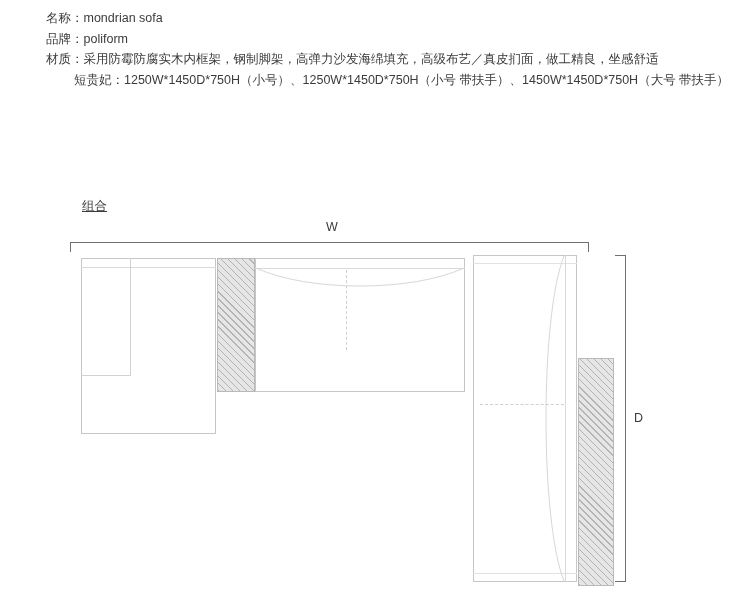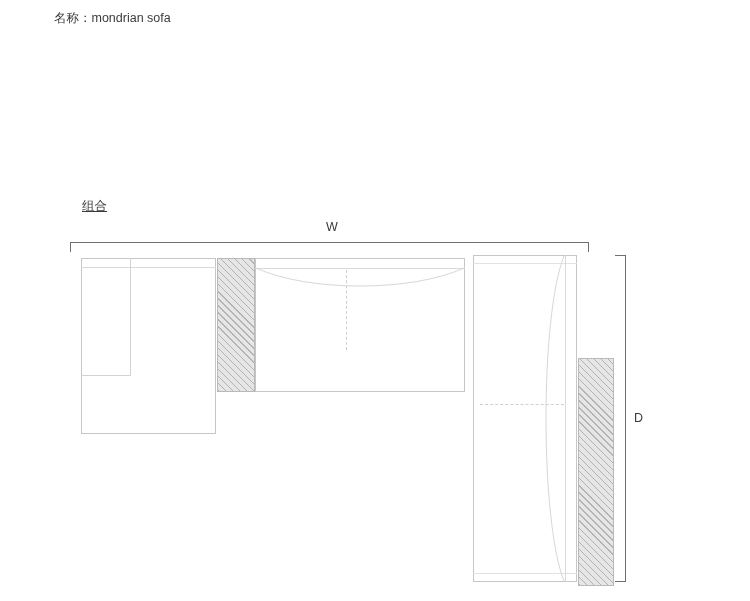--- a/index.html
+++ b/index.html
@@ -19,21 +19,20 @@
     position: absolute;
     left: 46px;
     top: 8px;
     width: 690px;
   }
   .spec-row {
     font-size: 12.5px;
     line-height: 20.5px;
     white-space: nowrap;
     color: #3b3b3b;
-    margin-left: 8px;
   }
   .spec-sub {
     font-size: 12.5px;
     line-height: 20.5px;
     white-space: nowrap;
     color: #3b3b3b;
     padding-left: 28px;
   }
   .section-title {
     position: absolute;
@@ -264,20 +263,23 @@
     height: 9px;
     border-top: 1px solid #e2e2e2;
     box-sizing: border-box;
   }
 </style>
 </head>
 <body>
 
 <div class="spec-list">
   <div class="spec-row">名称：mondrian sofa</div>
+  <div class="spec-row">品牌：poliform</div>
+  <div class="spec-row">材质：采用防霉防腐实木内框架，钢制脚架，高弹力沙发海绵填充，高级布艺／真皮扪面，做工精良，坐感舒适</div>
+  <div class="spec-sub">短贵妃：1250W*1450D*750H（小号）、1250W*1450D*750H（小号 带扶手）、1450W*1450D*750H（大号 带扶手）</div>
 </div>
 
 <div class="section-title">组合</div>
 
 <div class="diagram">
 
   <div class="w-label">W</div>
   <div class="w-line"></div>
   <div class="w-tick-left"></div>
   <div class="w-tick-right"></div>

